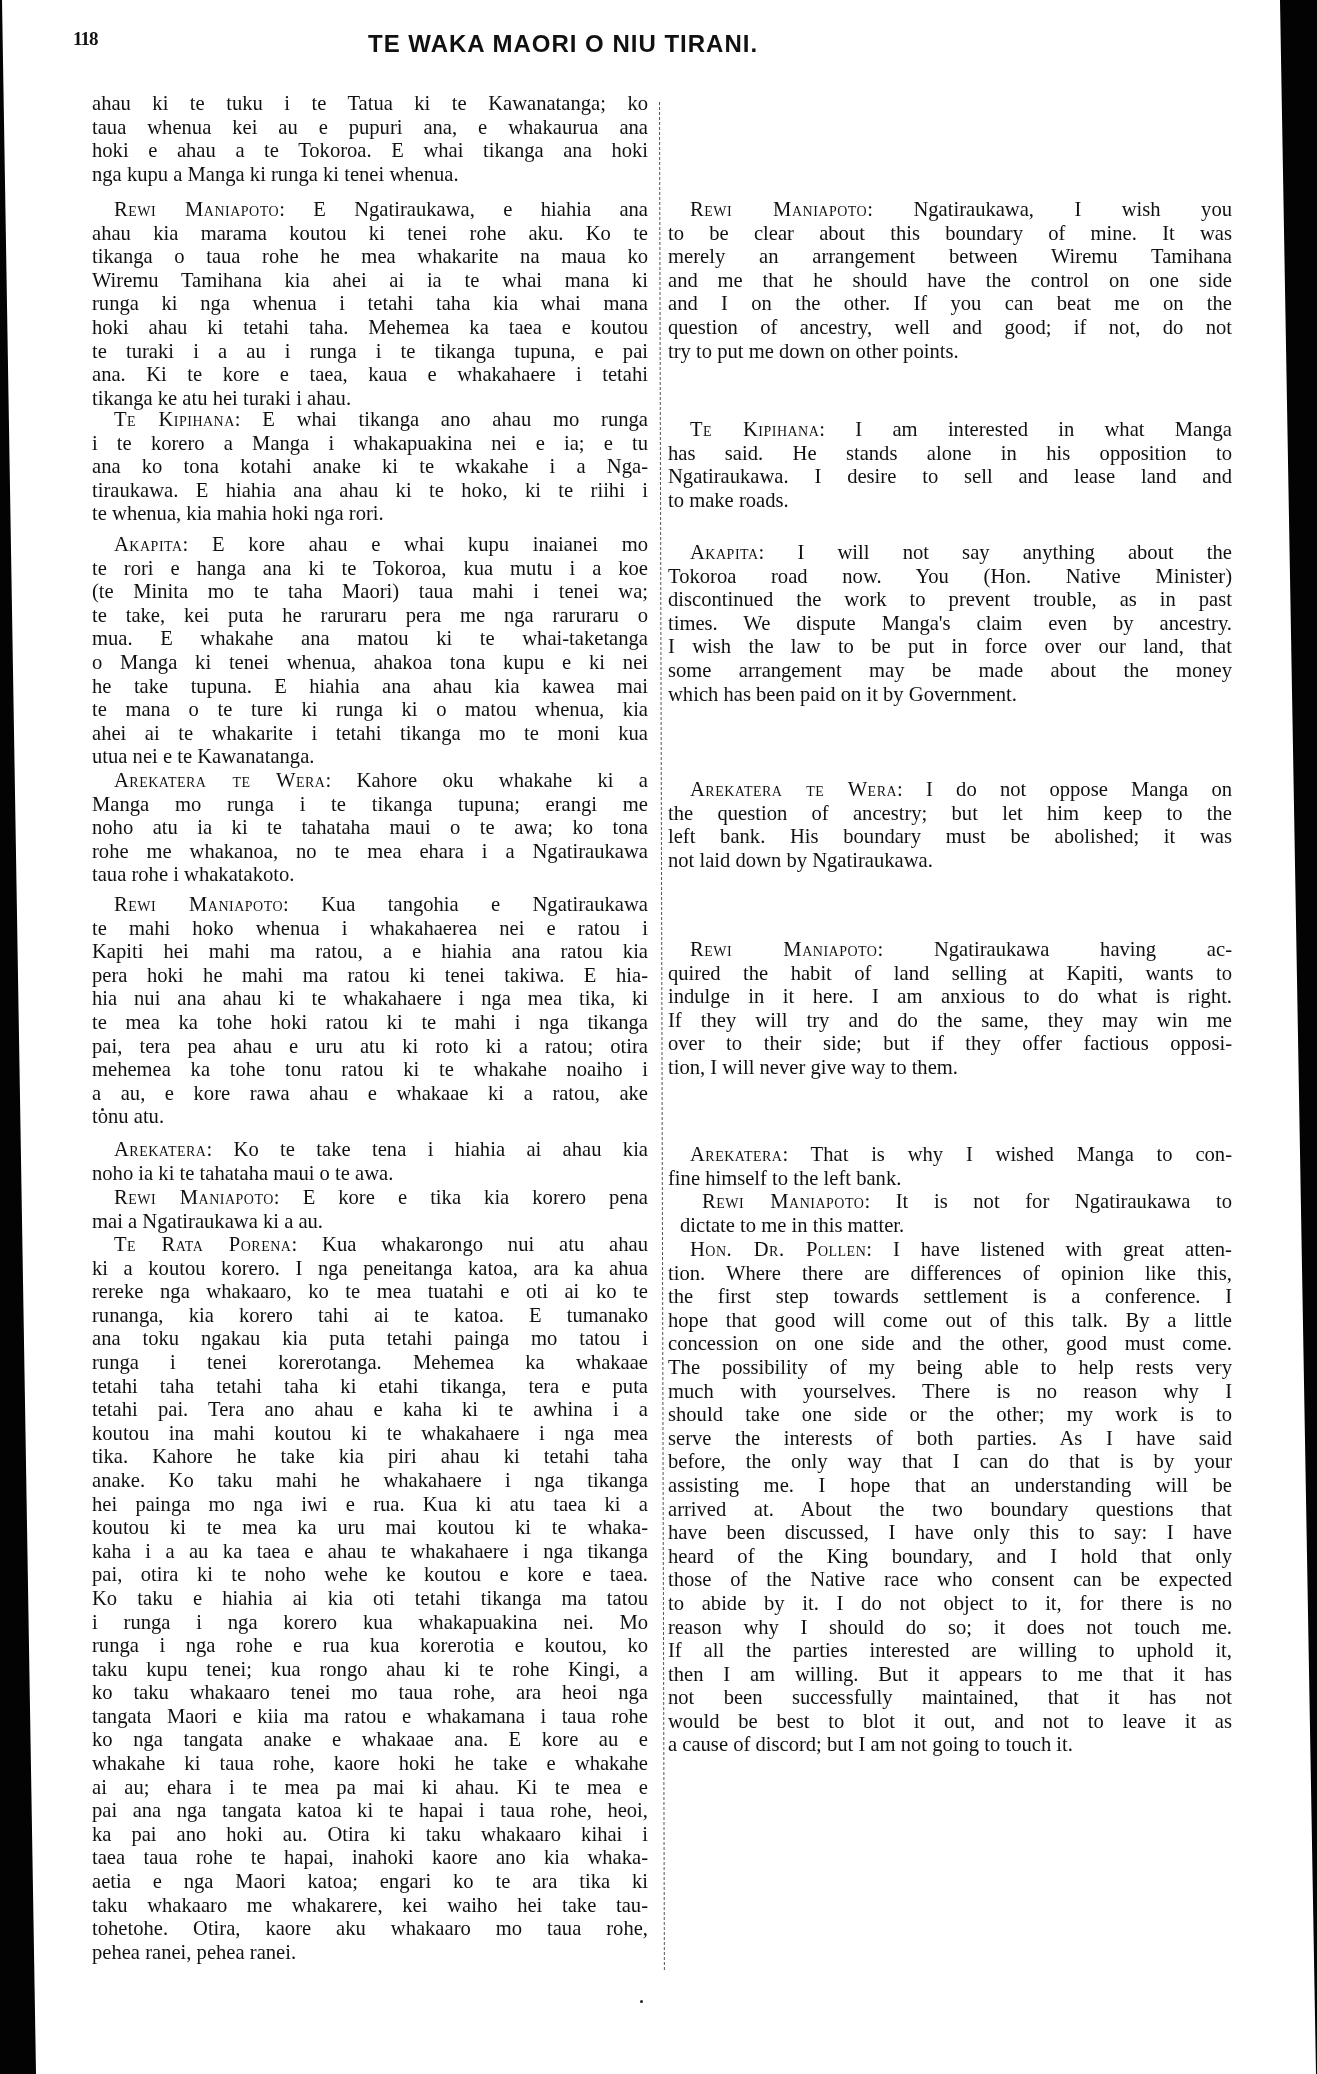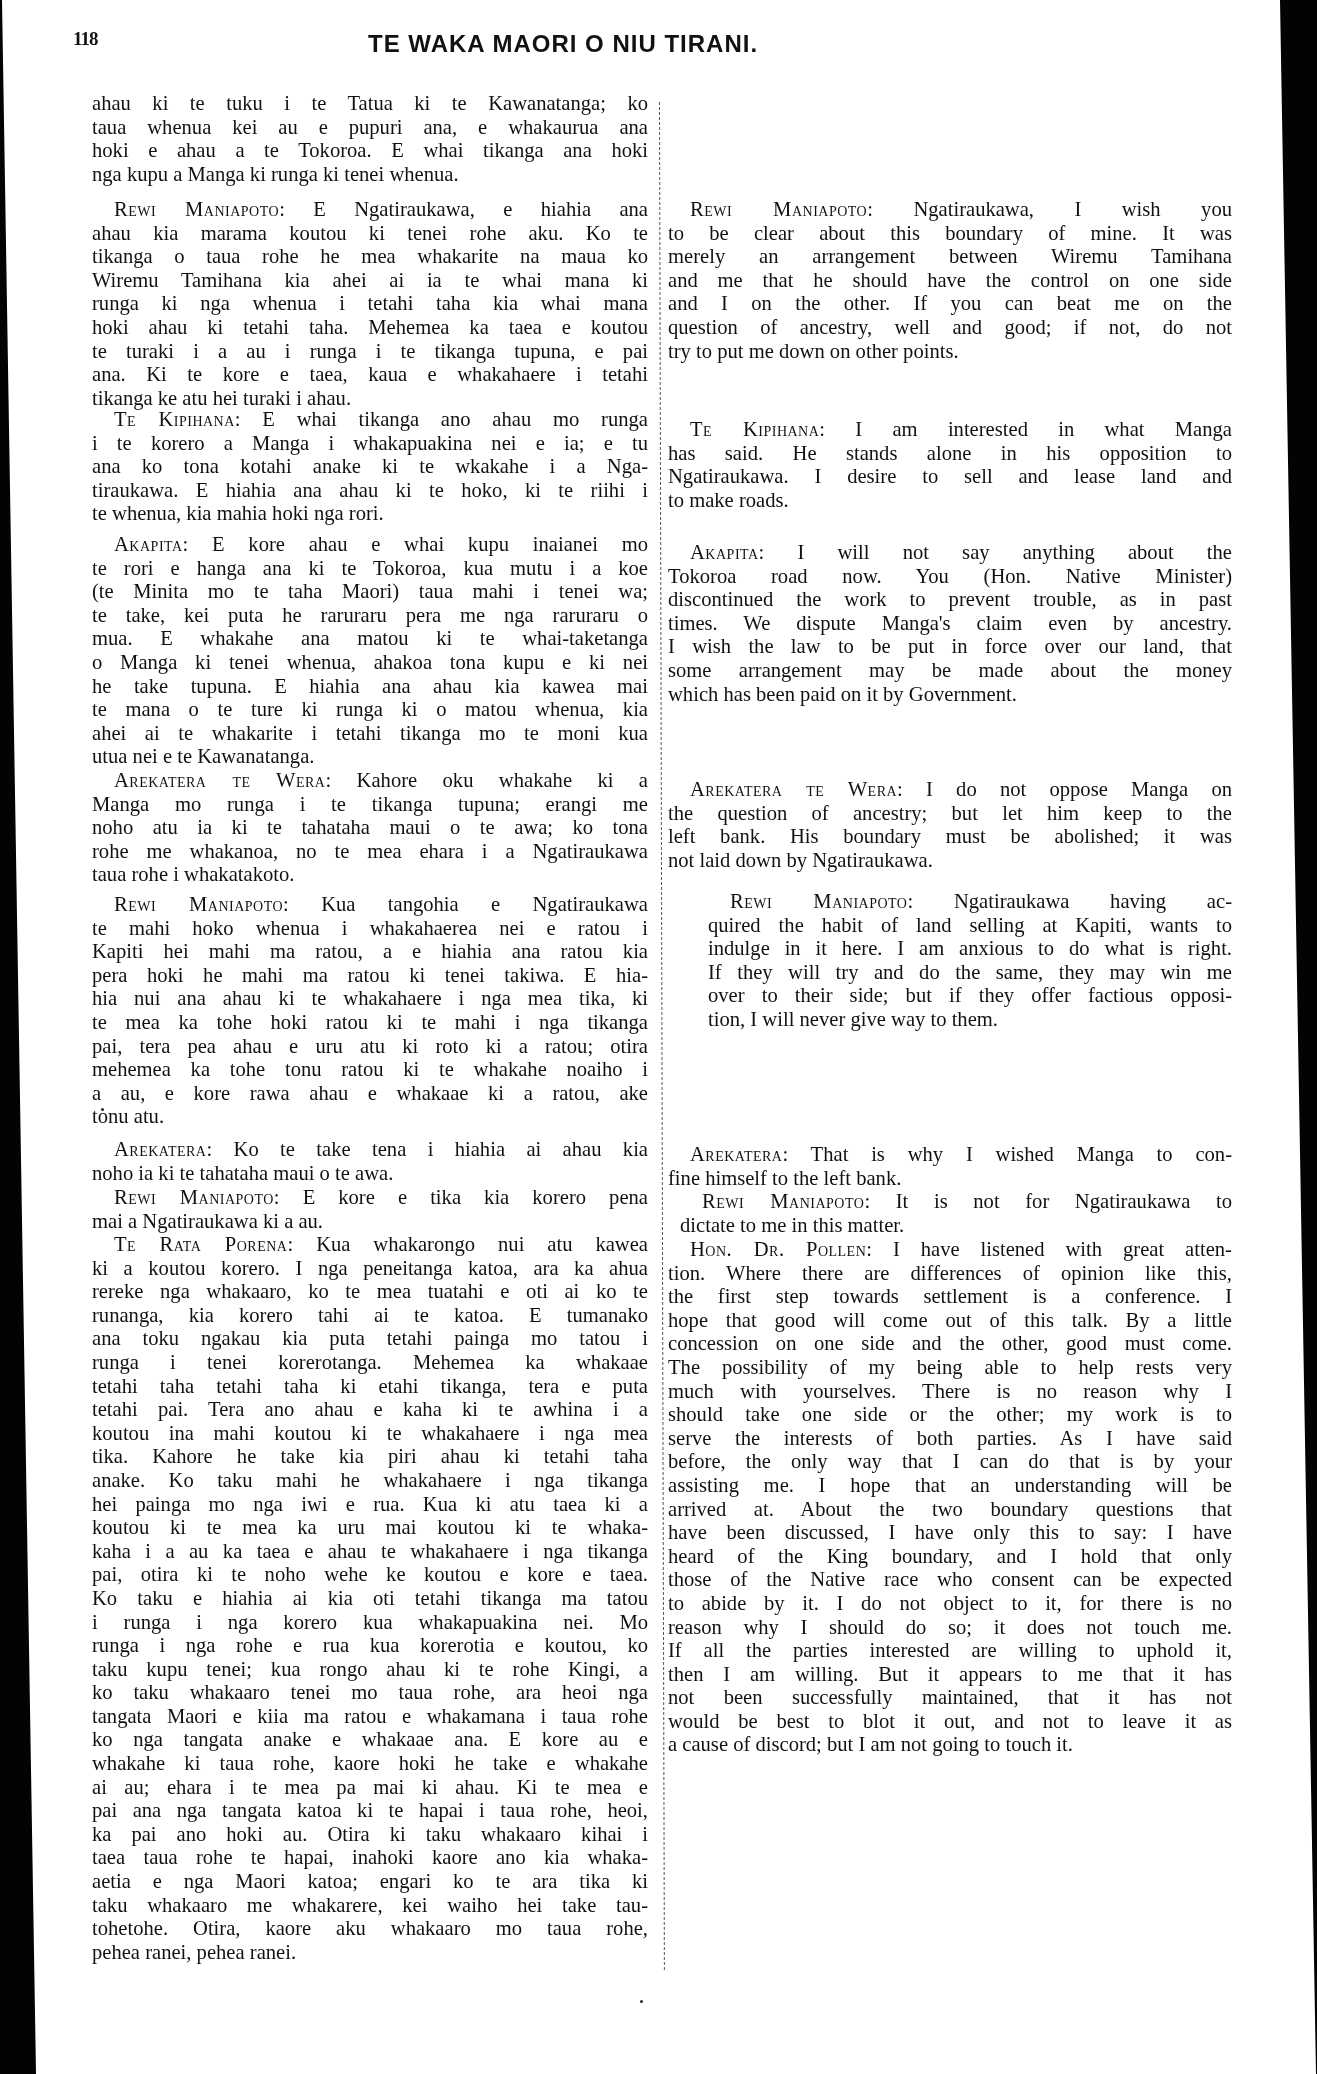--- a/index.html
+++ b/index.html
@@ -112,21 +112,21 @@
     </div>
     <div class="para" style="top: 1138px;">
       <span class="line indent"><span class="speaker">Arekatera</span><span>: Ko te take tena i hiahia ai ahau kia</span></span>
       <span class="line last">noho ia ki te tahataha maui o te awa.</span>
     </div>
     <div class="para" style="top: 1186px;">
       <span class="line indent"><span class="speaker">Rewi Maniapoto</span><span>: E kore e tika kia korero pena</span></span>
       <span class="line last">mai a Ngatiraukawa ki a au.</span>
     </div>
     <div class="para" style="top: 1233px;">
-      <span class="line indent"><span class="speaker">Te Rata Porena</span><span>: Kua whakarongo nui atu kawea</span></span>
+      <span class="line indent"><span class="speaker">Te Rata Porena</span><span>: Kua whakarongo nui atu ahau</span></span>
       <span class="line">ki a koutou korero.  I nga peneitanga katoa, ara ka ahua</span>
       <span class="line">rereke nga whakaaro, ko te mea tuatahi e oti ai ko te</span>
       <span class="line">runanga, kia korero tahi ai te katoa.  E tumanako</span>
       <span class="line">ana toku ngakau kia puta tetahi painga mo tatou i</span>
       <span class="line">runga i tenei korerotanga.  Mehemea ka whakaae</span>
       <span class="line">tetahi taha tetahi taha ki etahi tikanga, tera e puta</span>
       <span class="line">tetahi pai.  Tera ano ahau e kaha ki te awhina i a</span>
       <span class="line">koutou ina mahi koutou ki te whakahaere i nga mea</span>
       <span class="line">tika.  Kahore he take kia piri ahau ki tetahi taha</span>
       <span class="line">anake.  Ko taku mahi he whakahaere i nga tikanga</span>
@@ -176,21 +176,21 @@
       <span class="line">I wish the law to be put in force over our land, that</span>
       <span class="line">some arrangement may be made about the money</span>
       <span class="line last">which has been paid on it by Government.</span>
     </div>
     <div class="para" style="top: 778px;">
       <span class="line indent"><span class="speaker">Arekatera te Wera</span><span>:  I do not oppose Manga on</span></span>
       <span class="line">the question of ancestry; but let him keep to the</span>
       <span class="line">left bank.  His boundary must be abolished; it was</span>
       <span class="line last">not laid down by Ngatiraukawa.</span>
     </div>
-    <div class="para" style="top: 890px; margin-left: 40px;">
+    <div class="para" style="top: 938px;">
       <span class="line indent"><span class="speaker">Rewi Maniapoto</span><span>:  Ngatiraukawa having ac-</span></span>
       <span class="line">quired the habit of land selling at Kapiti, wants to</span>
       <span class="line">indulge in it here.  I am anxious to do what is right.</span>
       <span class="line">If they will try and do the same, they may win me</span>
       <span class="line">over to their side; but if they offer factious opposi-</span>
       <span class="line last">tion, I will never give way to them.</span>
     </div>
     <div class="para" style="top: 1143px;">
       <span class="line indent"><span class="speaker">Arekatera</span><span>: That is why I wished Manga to con-</span></span>
       <span class="line last">fine himself to the left bank.</span>

